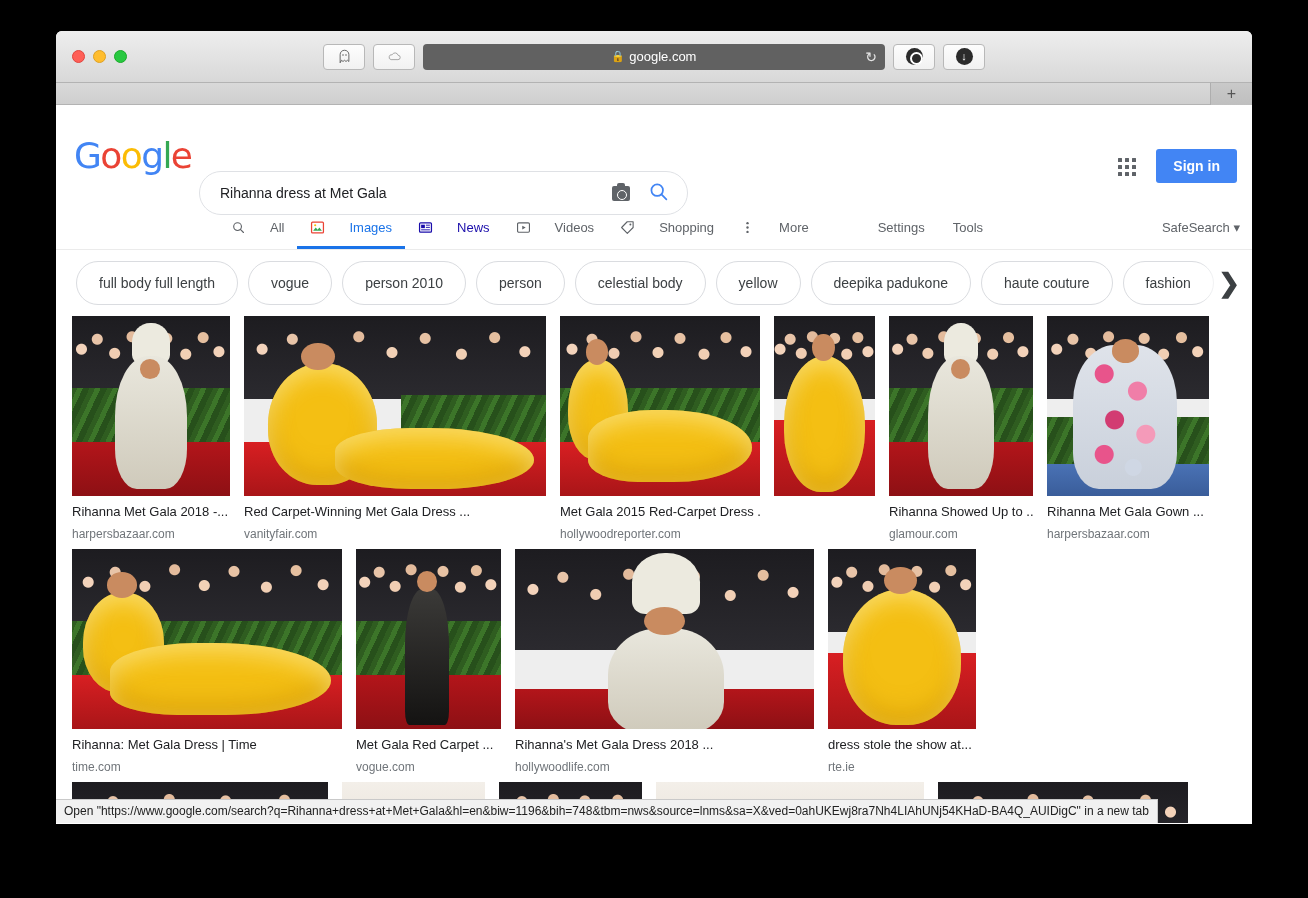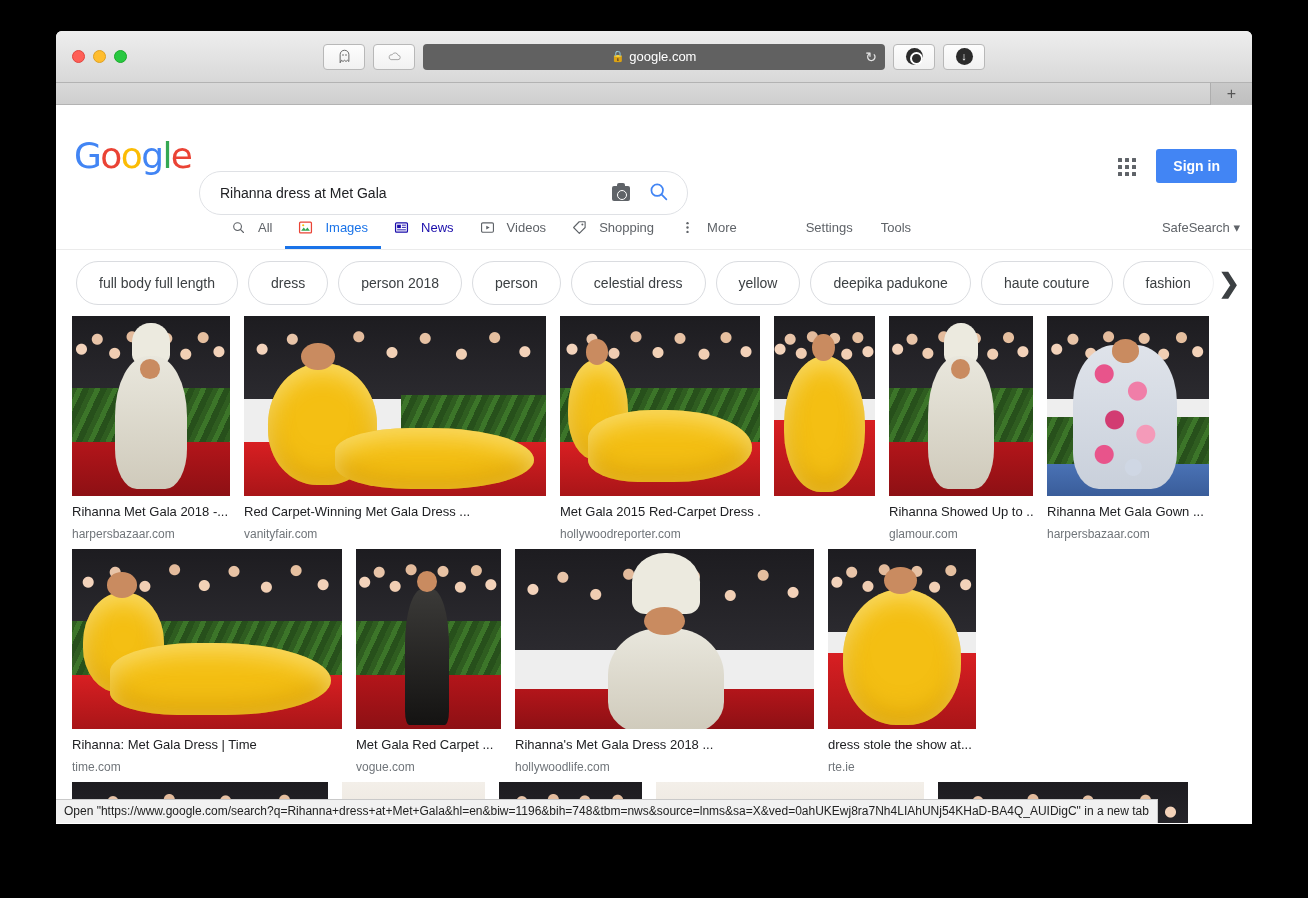--- a/index.html
+++ b/index.html
@@ -154,21 +154,21 @@
   }
 
   
   .navrow {
     position: relative; height: 39px;
     border-bottom: 1px solid #ebebeb;
     padding-left: 162px;
     display: flex; align-items: flex-start;
   }
   .navtab {
-    display: flex; align-items: center; gap: 12px;
+    display: flex; align-items: center; gap: 24px;
     font-size: 13px; color: #5f6368;
     padding: 9px 13px 13px 13px;
     position: relative; cursor: pointer; white-space: nowrap;
   }
   .navtab.active { color: #1a73e8; align-items: center; }
   .navtab.linked { color: #1a0dab; }
   .navtab.active::after {
     content: ''; position: absolute;
     left: 0; right: 0; bottom: -1px; height: 3px; background: #1a73e8;
   }
@@ -423,24 +423,24 @@
 
       <div class="nav-right">
         <span>SafeSearch</span>
         <span>▾</span>
       </div>
     </div>
 
     <div class="chiprow">
 
       <div class="chip">full body full length</div>
-        <div class="chip">dress</div>
-        <div class="chip">person 2018</div>
+        <div class="chip">vogue</div>
+        <div class="chip">person 2010</div>
         <div class="chip">person</div>
-        <div class="chip">celestial dress</div>
+        <div class="chip">celestial body</div>
         <div class="chip">yellow</div>
         <div class="chip">deepika padukone</div>
         <div class="chip">haute couture</div>
         <div class="chip">fashion</div>
         <div class="chip">red carpet</div>
         <div class="chip-next">
         <span class="chev">❯</span>
       </div>
     </div>
 

